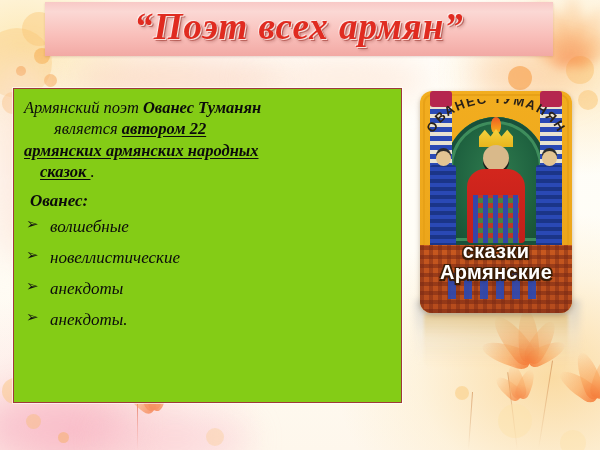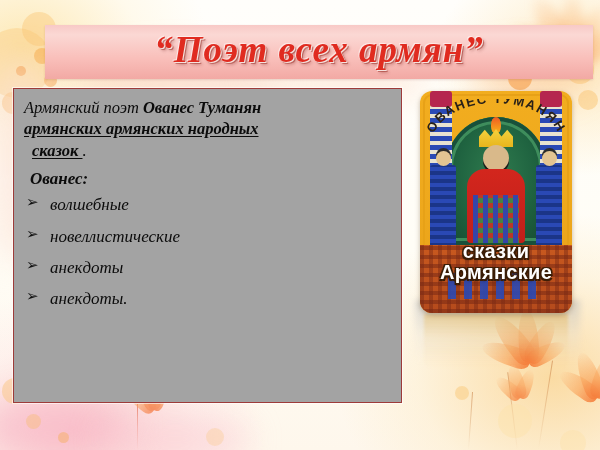--- a/index.html
+++ b/index.html
@@ -48,24 +48,23 @@
     width: 1px;
     background: linear-gradient(to bottom, rgba(196,120,60,.55), rgba(196,120,60,0));
   }
   .blurflower { filter: blur(5px); opacity: .55; }
   .softblob { position: absolute; border-radius: 50%; filter: blur(16px); }
 
   
   .title-banner {
     position: absolute;
     left: 45px; top: 2px;
-    width: 548px; height: 54px;
+    width: 508px; height: 54px;
     background: linear-gradient(180deg, #f8c9c6 0%, #fbd8d4 18%, #f9bfba 62%, #f2a9a4 100%);
     box-shadow: 0 1px 2px rgba(120,60,60,.18);
-    margin-top: 23px;
   }
   .title-text {
     position: absolute;
     width: 100%;
     top: 3px;
     text-align: center;
     font-family: "Liberation Serif", serif;
     font-style: italic;
     font-weight: bold;
     font-size: 37px;
@@ -77,41 +76,41 @@
       -1px -1px 0 rgba(255,255,255,.55),
        3px 3px 3px rgba(120,30,25,.30);
     white-space: nowrap;
   }
 
   
   .textbox {
     position: absolute;
     left: 13px; top: 88px;
     width: 389px; height: 315px;
-    background: #a3a3a3;
+    background: #84cc16;
     border: 1.5px solid #9e3b39;
     box-sizing: border-box;
     box-shadow: 0 0 0 1px rgba(255,255,255,.6);
   }
   .tb-inner {
     padding: 8px 9px 0 10px;
     font-size: 16.5px;
     line-height: 1.30;
     color: #0b0b0b;
   }
   .para {
     font-style: italic;
     margin: 0 0 2px 0;
     text-indent: 0;
   }
   .para .b       { font-weight: bold; }
   .para .bu      { font-weight: bold; text-decoration: underline; text-underline-offset: 2px; }
   .line2 { padding-left: 30px; }
   .line3 { padding-left: 0px; }
-  .line4 { padding-left: 8px; }
+  .line4 { padding-left: 8px; margin-left: 8px; }
 
   .subhead {
     font-style: italic;
     font-weight: bold;
     font-size: 17px;
     margin: 7px 0 4px 6px;
   }
   .bullets { margin: 0; padding: 0; list-style: none; }
   .bullets li {
     font-style: italic;
@@ -351,20 +350,23 @@
 
   <div class="title-banner">
     <div class="title-text">“Поэт всех армян”</div>
   </div>
 
   <div class="textbox">
     <div class="tb-inner">
 
       <div class="para">
         <span>Армянский поэт </span><span class="b">Ованес Туманян</span>
+        <div class="line2">
+          <span>является </span><span class="bu">автором 22</span>
+        </div>
         <div class="line3">
           <span class="bu">армянских армянских  народных </span>
         </div>
         <div class="line4">
           <span class="bu"> сказок </span><span>.</span>
         </div>
       </div>
 
       <div class="subhead">Ованес:</div>
 

